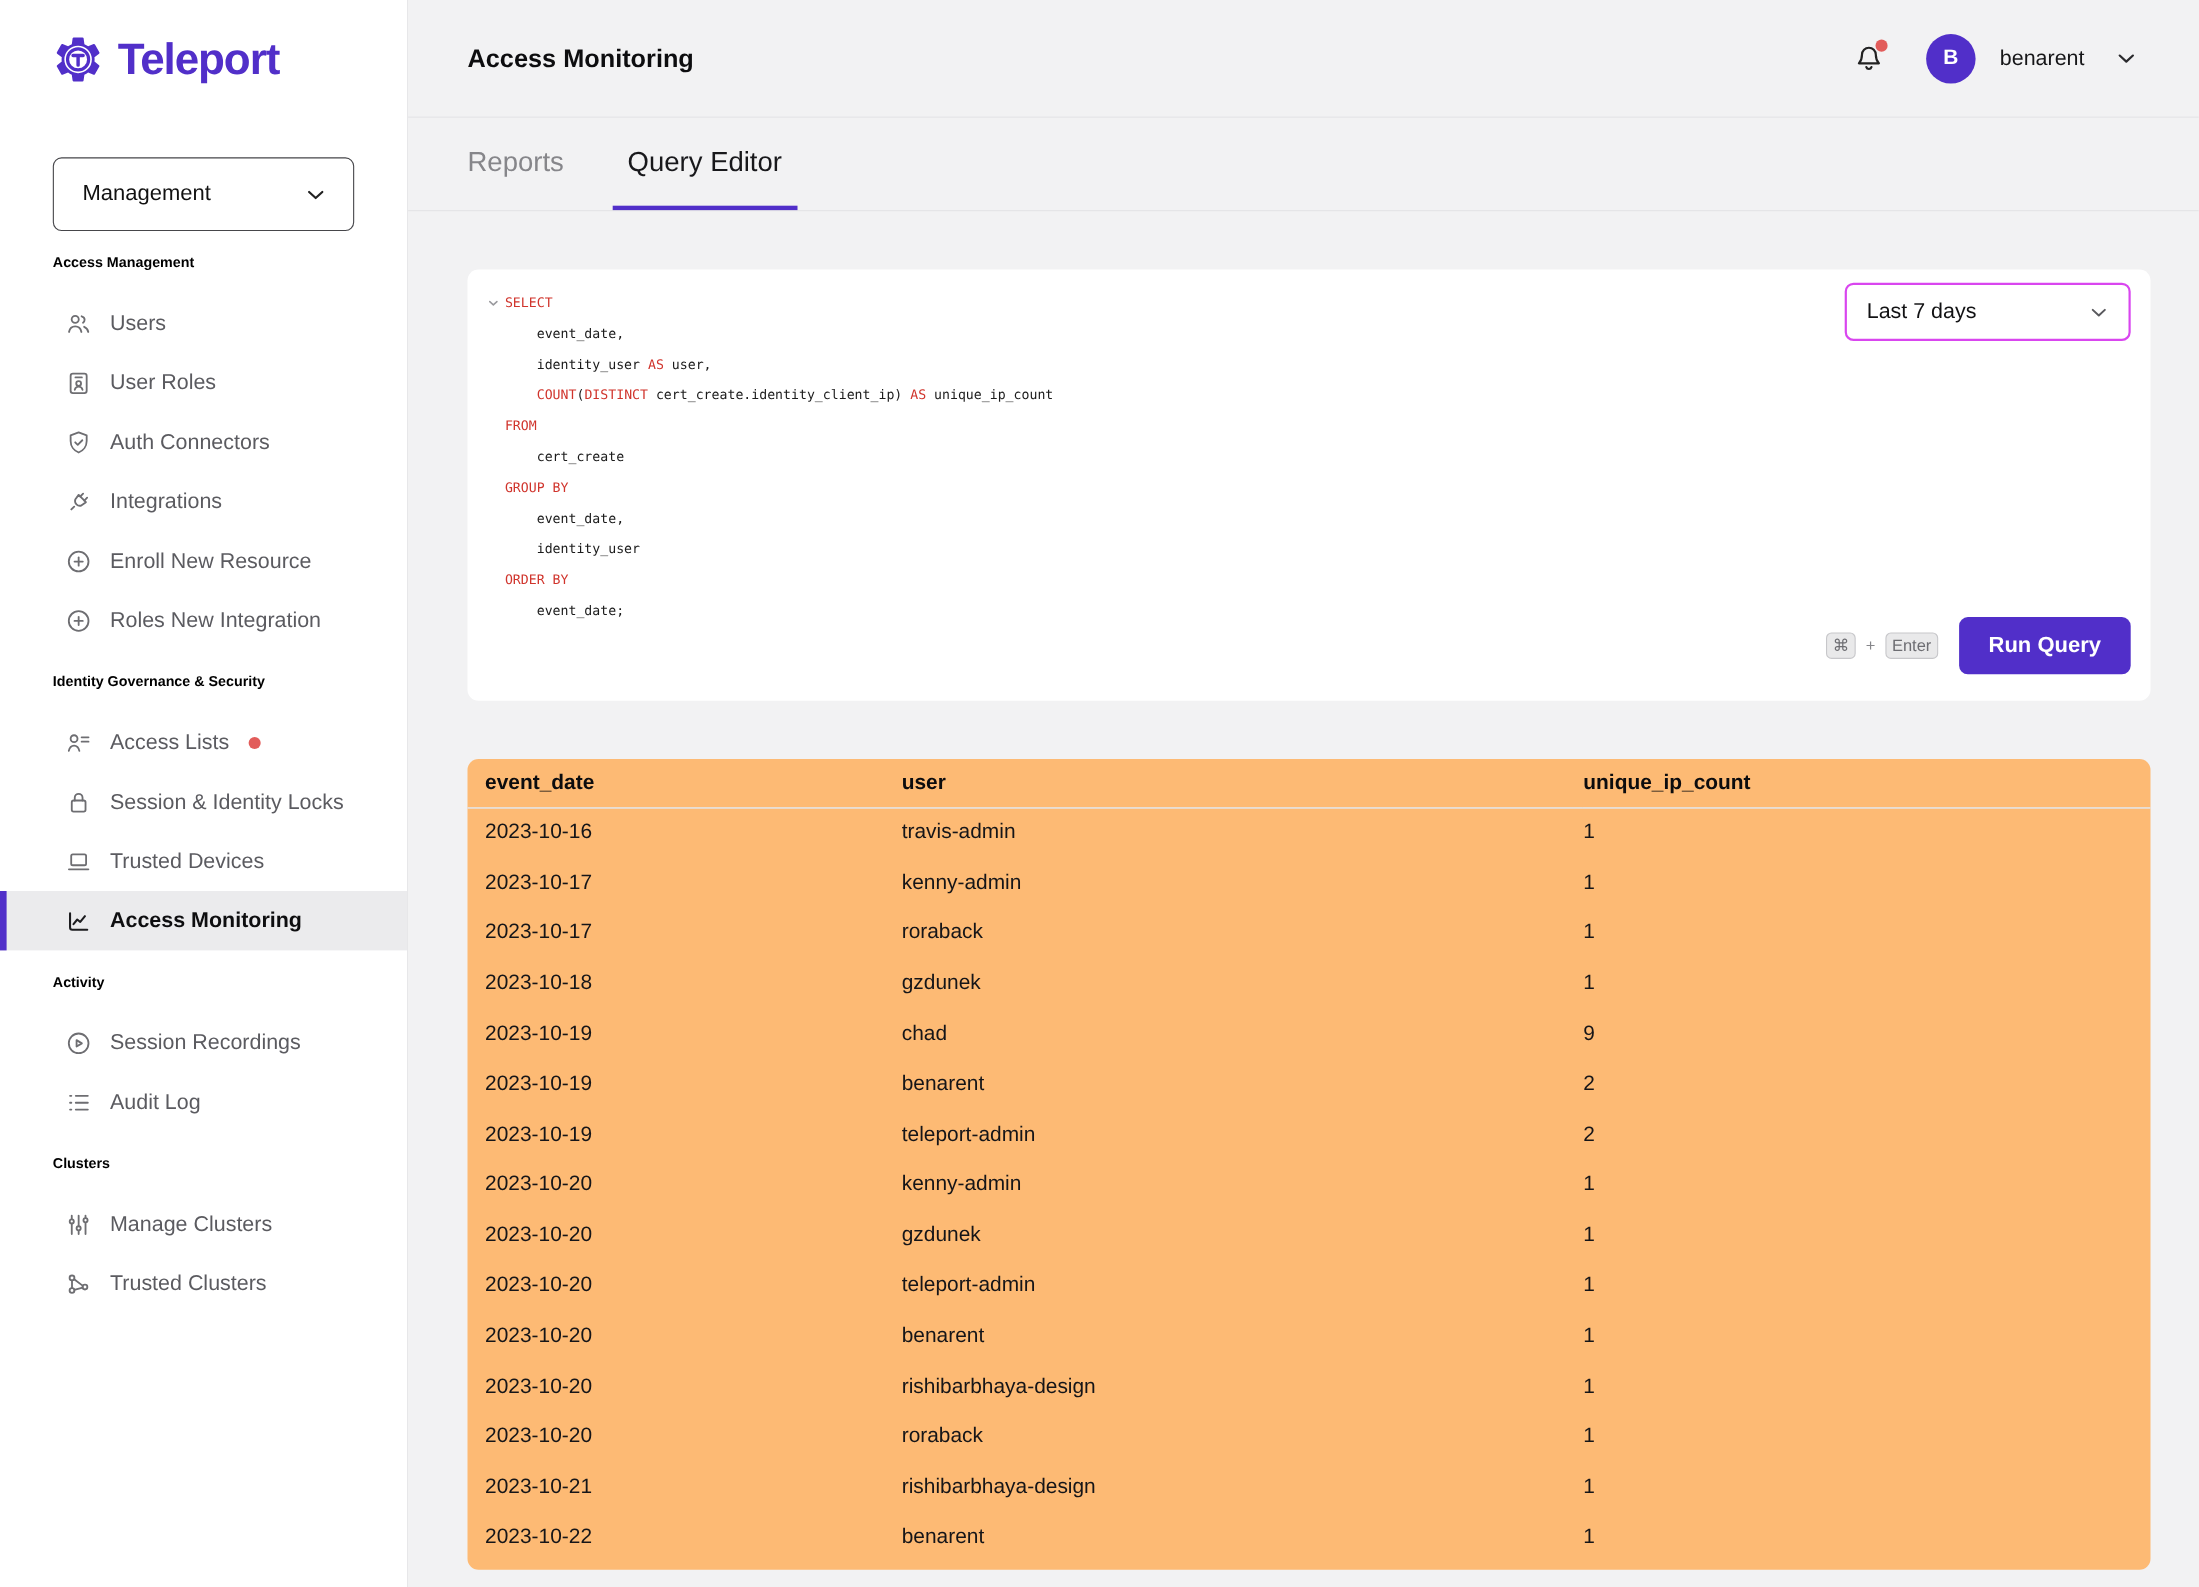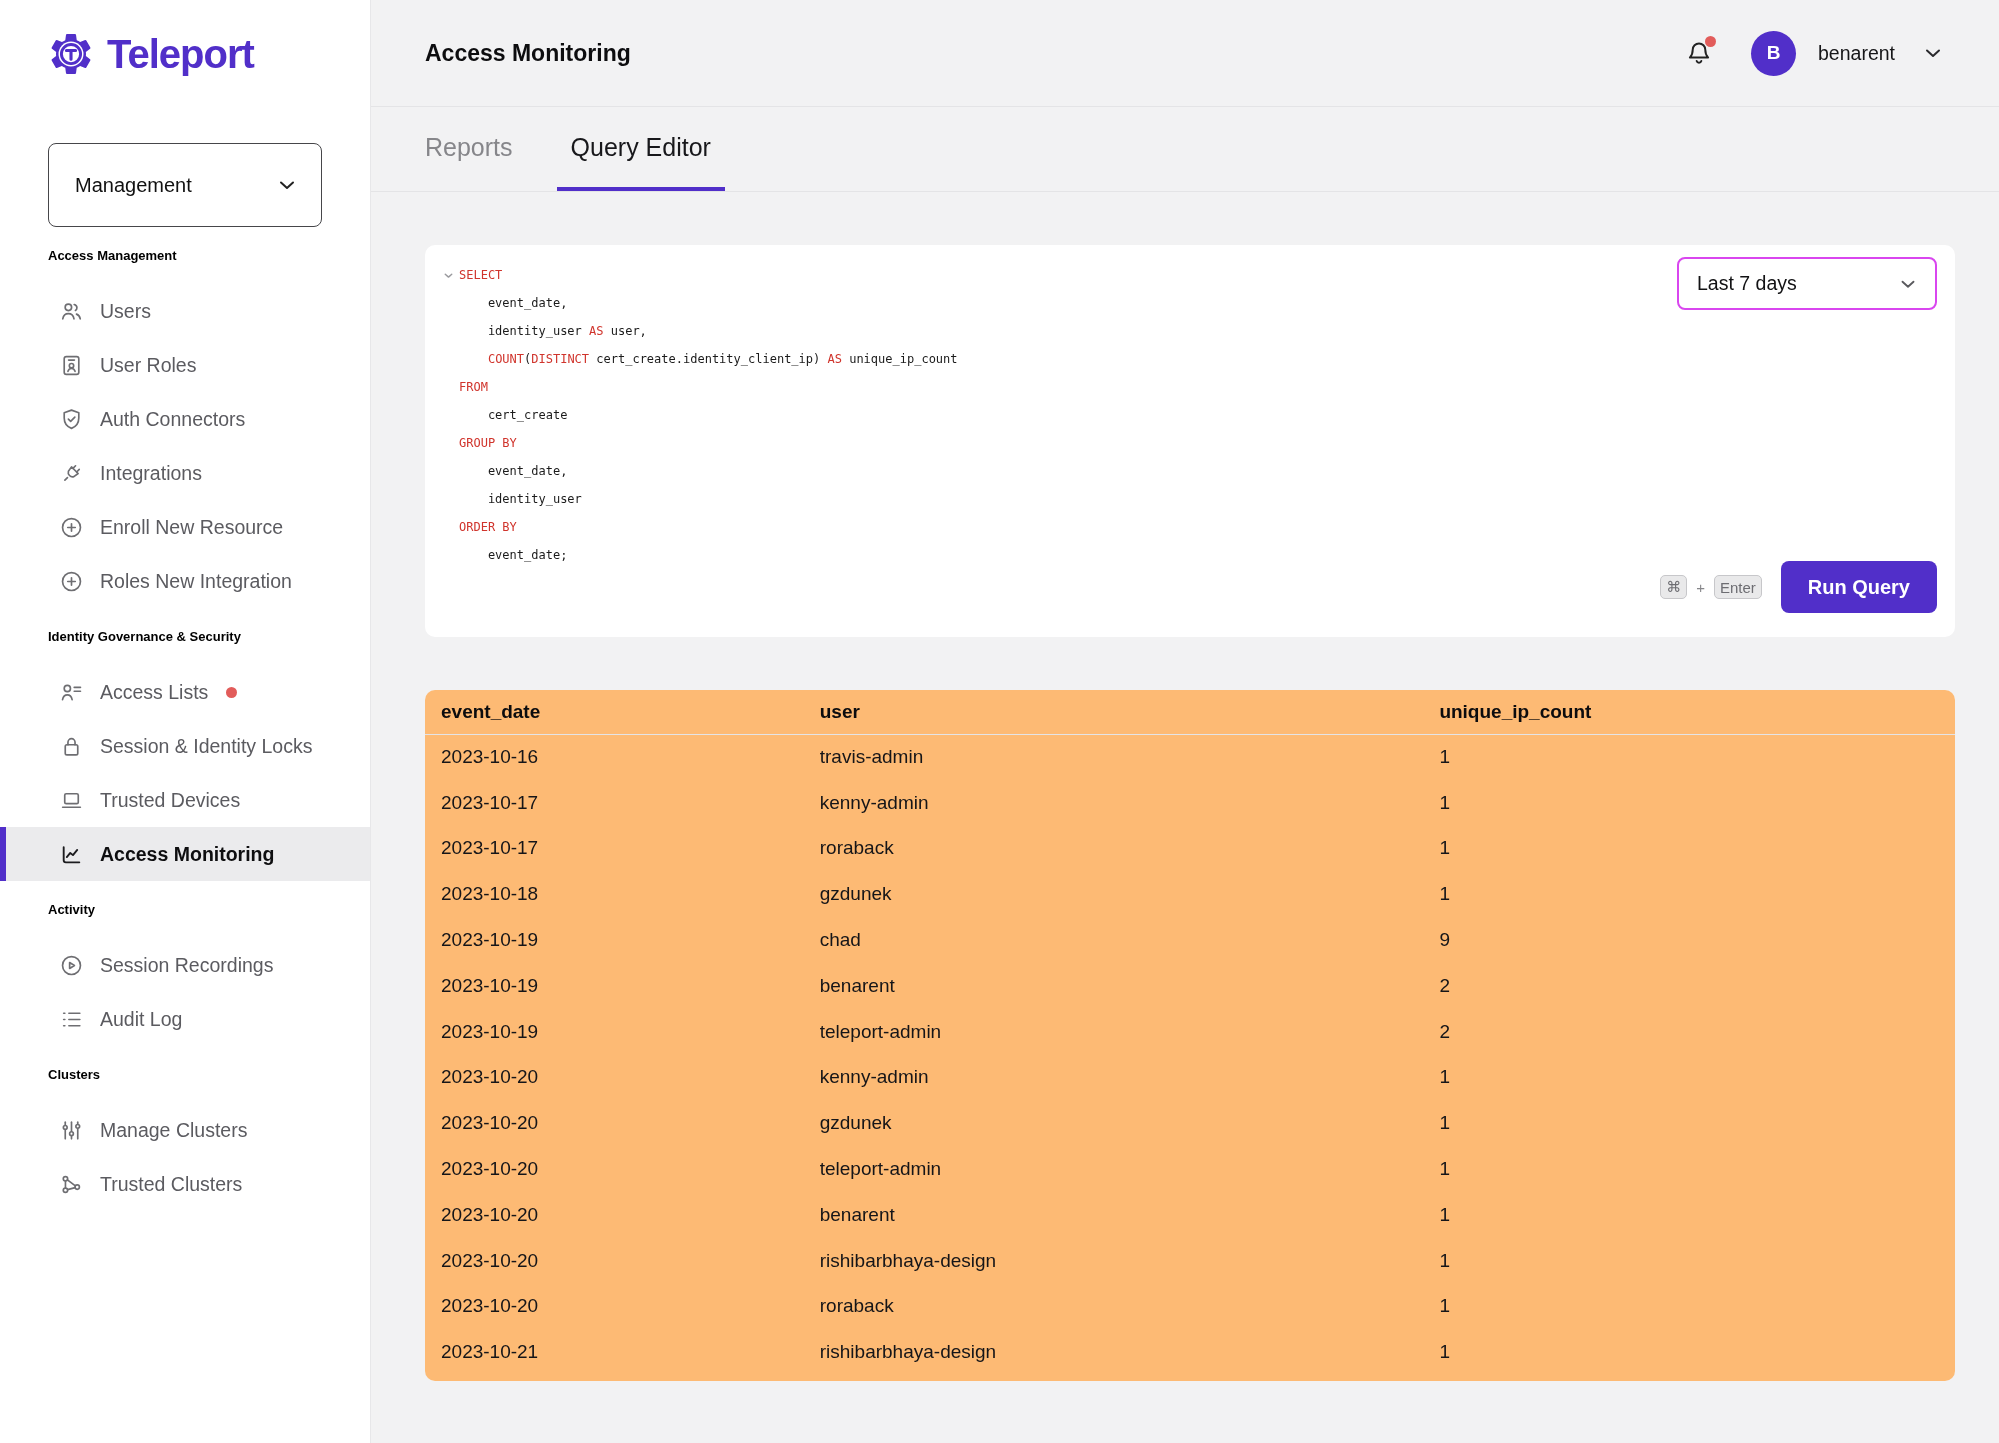--- a/index.html
+++ b/index.html
@@ -15,21 +15,21 @@
   *{box-sizing:border-box;margin:0;padding:0;}
   html,body{margin:0;padding:0;}
   body{font-family:"Liberation Sans","DejaVu Sans",sans-serif;color:#1b1b1e;}
   .app{width:1999px;height:1443px;display:flex;background:var(--bg);overflow:hidden;}
 
   
   .sidebar{width:371px;min-width:371px;background:#ffffff;border-right:1px solid #e7e7e9;height:100%;padding-top:22px;overflow:hidden;}
   .logo-row{display:flex;align-items:center;gap:11px;padding-left:46px;height:64px;}
   .logo-gear{width:50px;height:50px;flex:0 0 auto;}
   .logo-text{font-size:40px;font-weight:bold;color:var(--purple);letter-spacing:-1px;}
-  .workspace-select{margin:57px 48px 0 48px;height:84px;border:1px solid #46464a;border-radius:8px;display:flex;align-items:center;padding:0 22px 0 26px;background:#fff;cursor:pointer;}
+  .workspace-select{margin:57px 48px 0 48px;height:67px;border:1px solid #46464a;border-radius:8px;display:flex;align-items:center;padding:0 22px 0 26px;background:#fff;cursor:pointer;}
   .workspace-select .ws-label{font-size:20px;color:#111;}
   .workspace-select svg{margin-left:auto;}
 
   .nav-section-heading{margin:16px 0 0 48px;font-size:13px;font-weight:bold;color:#000000;line-height:25px;}
   .nav-items{margin-top:16px;}
   .nav-item{height:54px;display:flex;align-items:center;padding-left:58px;cursor:pointer;position:relative;color:var(--side-text);}
   .nav-item .nav-icon{width:26px;height:26px;display:flex;align-items:center;justify-content:center;color:var(--icon);flex:0 0 auto;}
   .nav-item .nav-label{margin-left:16px;font-size:19.5px;white-space:nowrap;}
   .nav-item.active{background:#ebebed;color:#0e0e10;}
   .nav-item.active .nav-label{font-weight:bold;color:#0e0e10;}
@@ -414,19 +414,24 @@
               <tr>
                 <td>2023-10-20</td>
                 <td>roraback</td>
                 <td>1</td>
               </tr>
               <tr>
                 <td>2023-10-21</td>
                 <td>rishibarbhaya-design</td>
                 <td>1</td>
               </tr>
+              <tr>
+                <td>2023-10-22</td>
+                <td>benarent</td>
+                <td>1</td>
+              </tr>
             </tbody>
         </table>
       </div>
 
     </div>
   </div>
 </div>
 
 </body></html>

